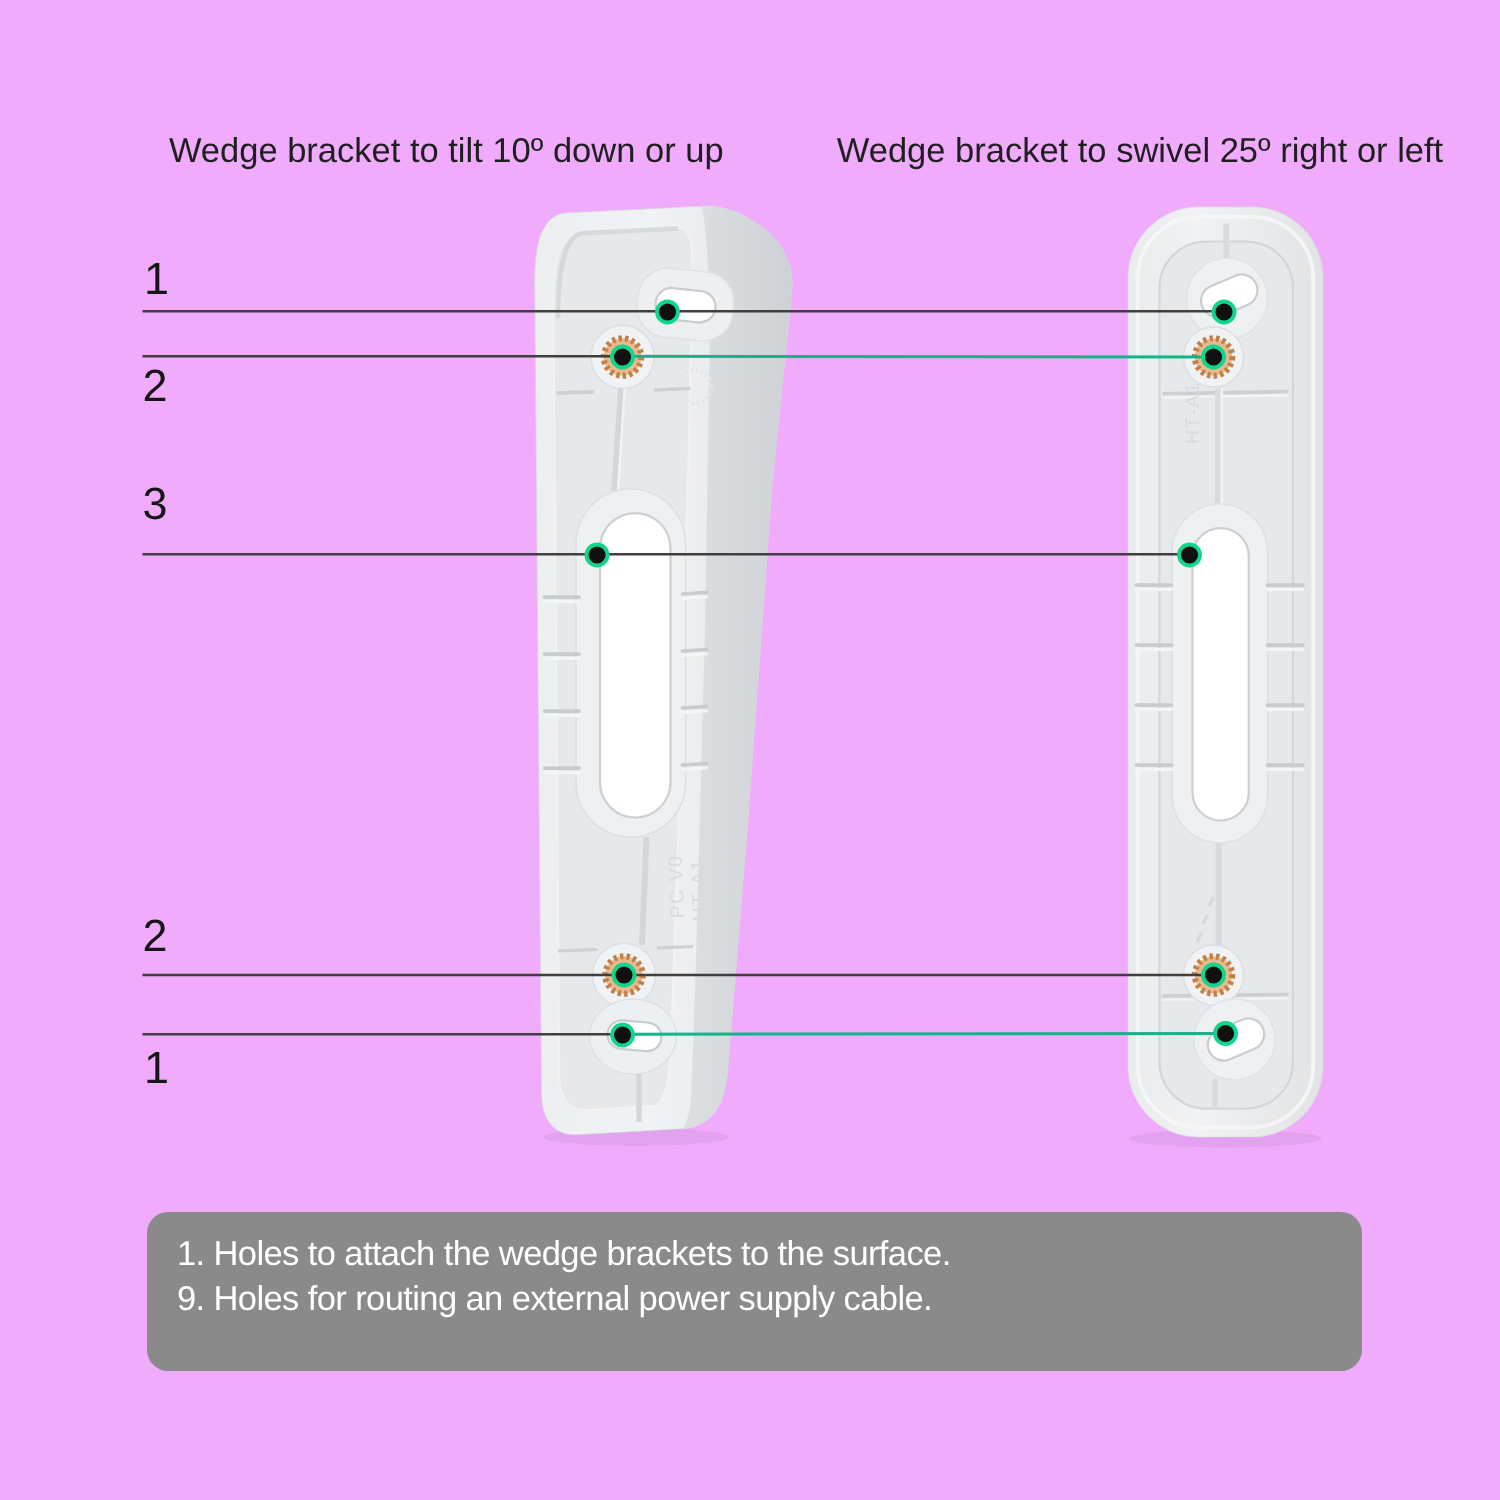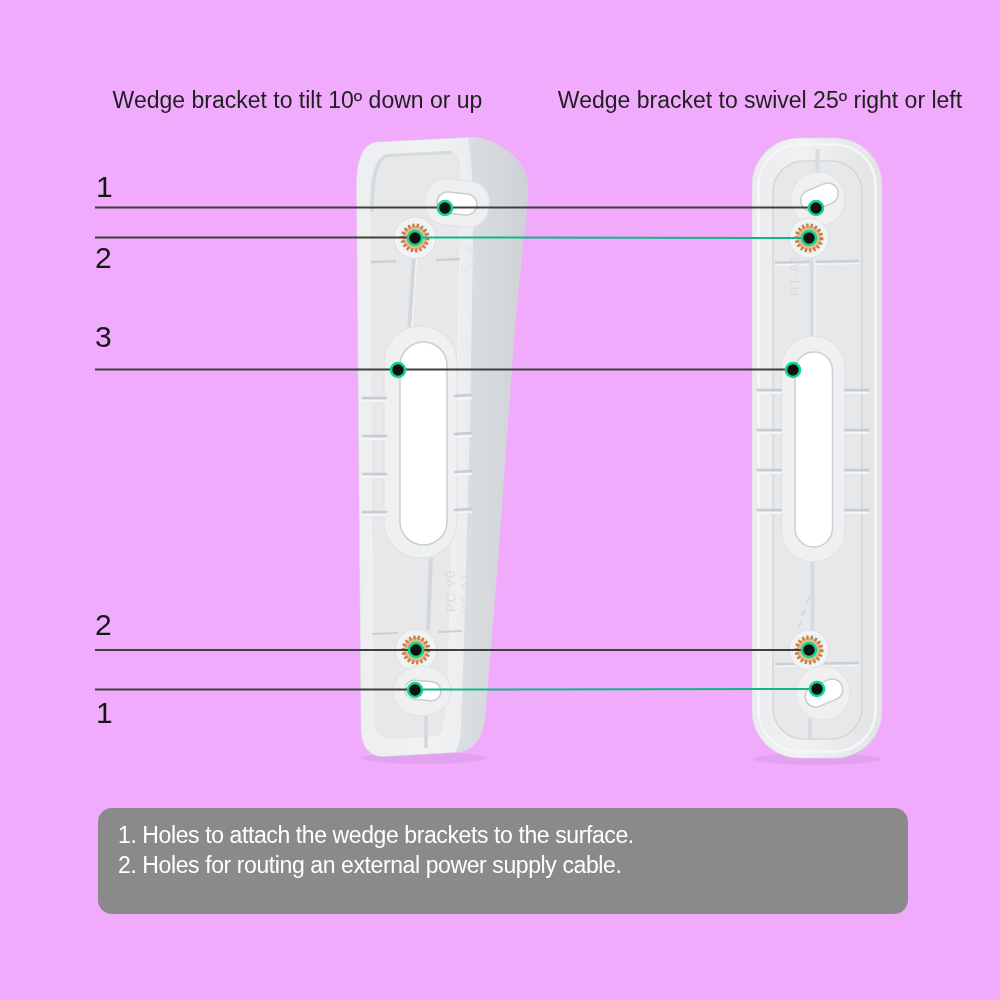--- a/index.html
+++ b/index.html
@@ -162,16 +162,16 @@
   </svg>
 
   <div class="num" style="left:96px;top:172px">1</div>
   <div class="num" style="left:95px;top:243px">2</div>
   <div class="num" style="left:95px;top:322px">3</div>
   <div class="num" style="left:95px;top:610px">2</div>
   <div class="num" style="left:96px;top:698px">1</div>
 
   <div class="legend">
     <div>1. Holes to attach the wedge brackets to the surface.</div>
-    <div>2. Holes for routing an external power supply cable.</div>
+    <div>9. Holes for routing an external power supply cable.</div>
   </div>
 
 </div>
 
 </body></html>

